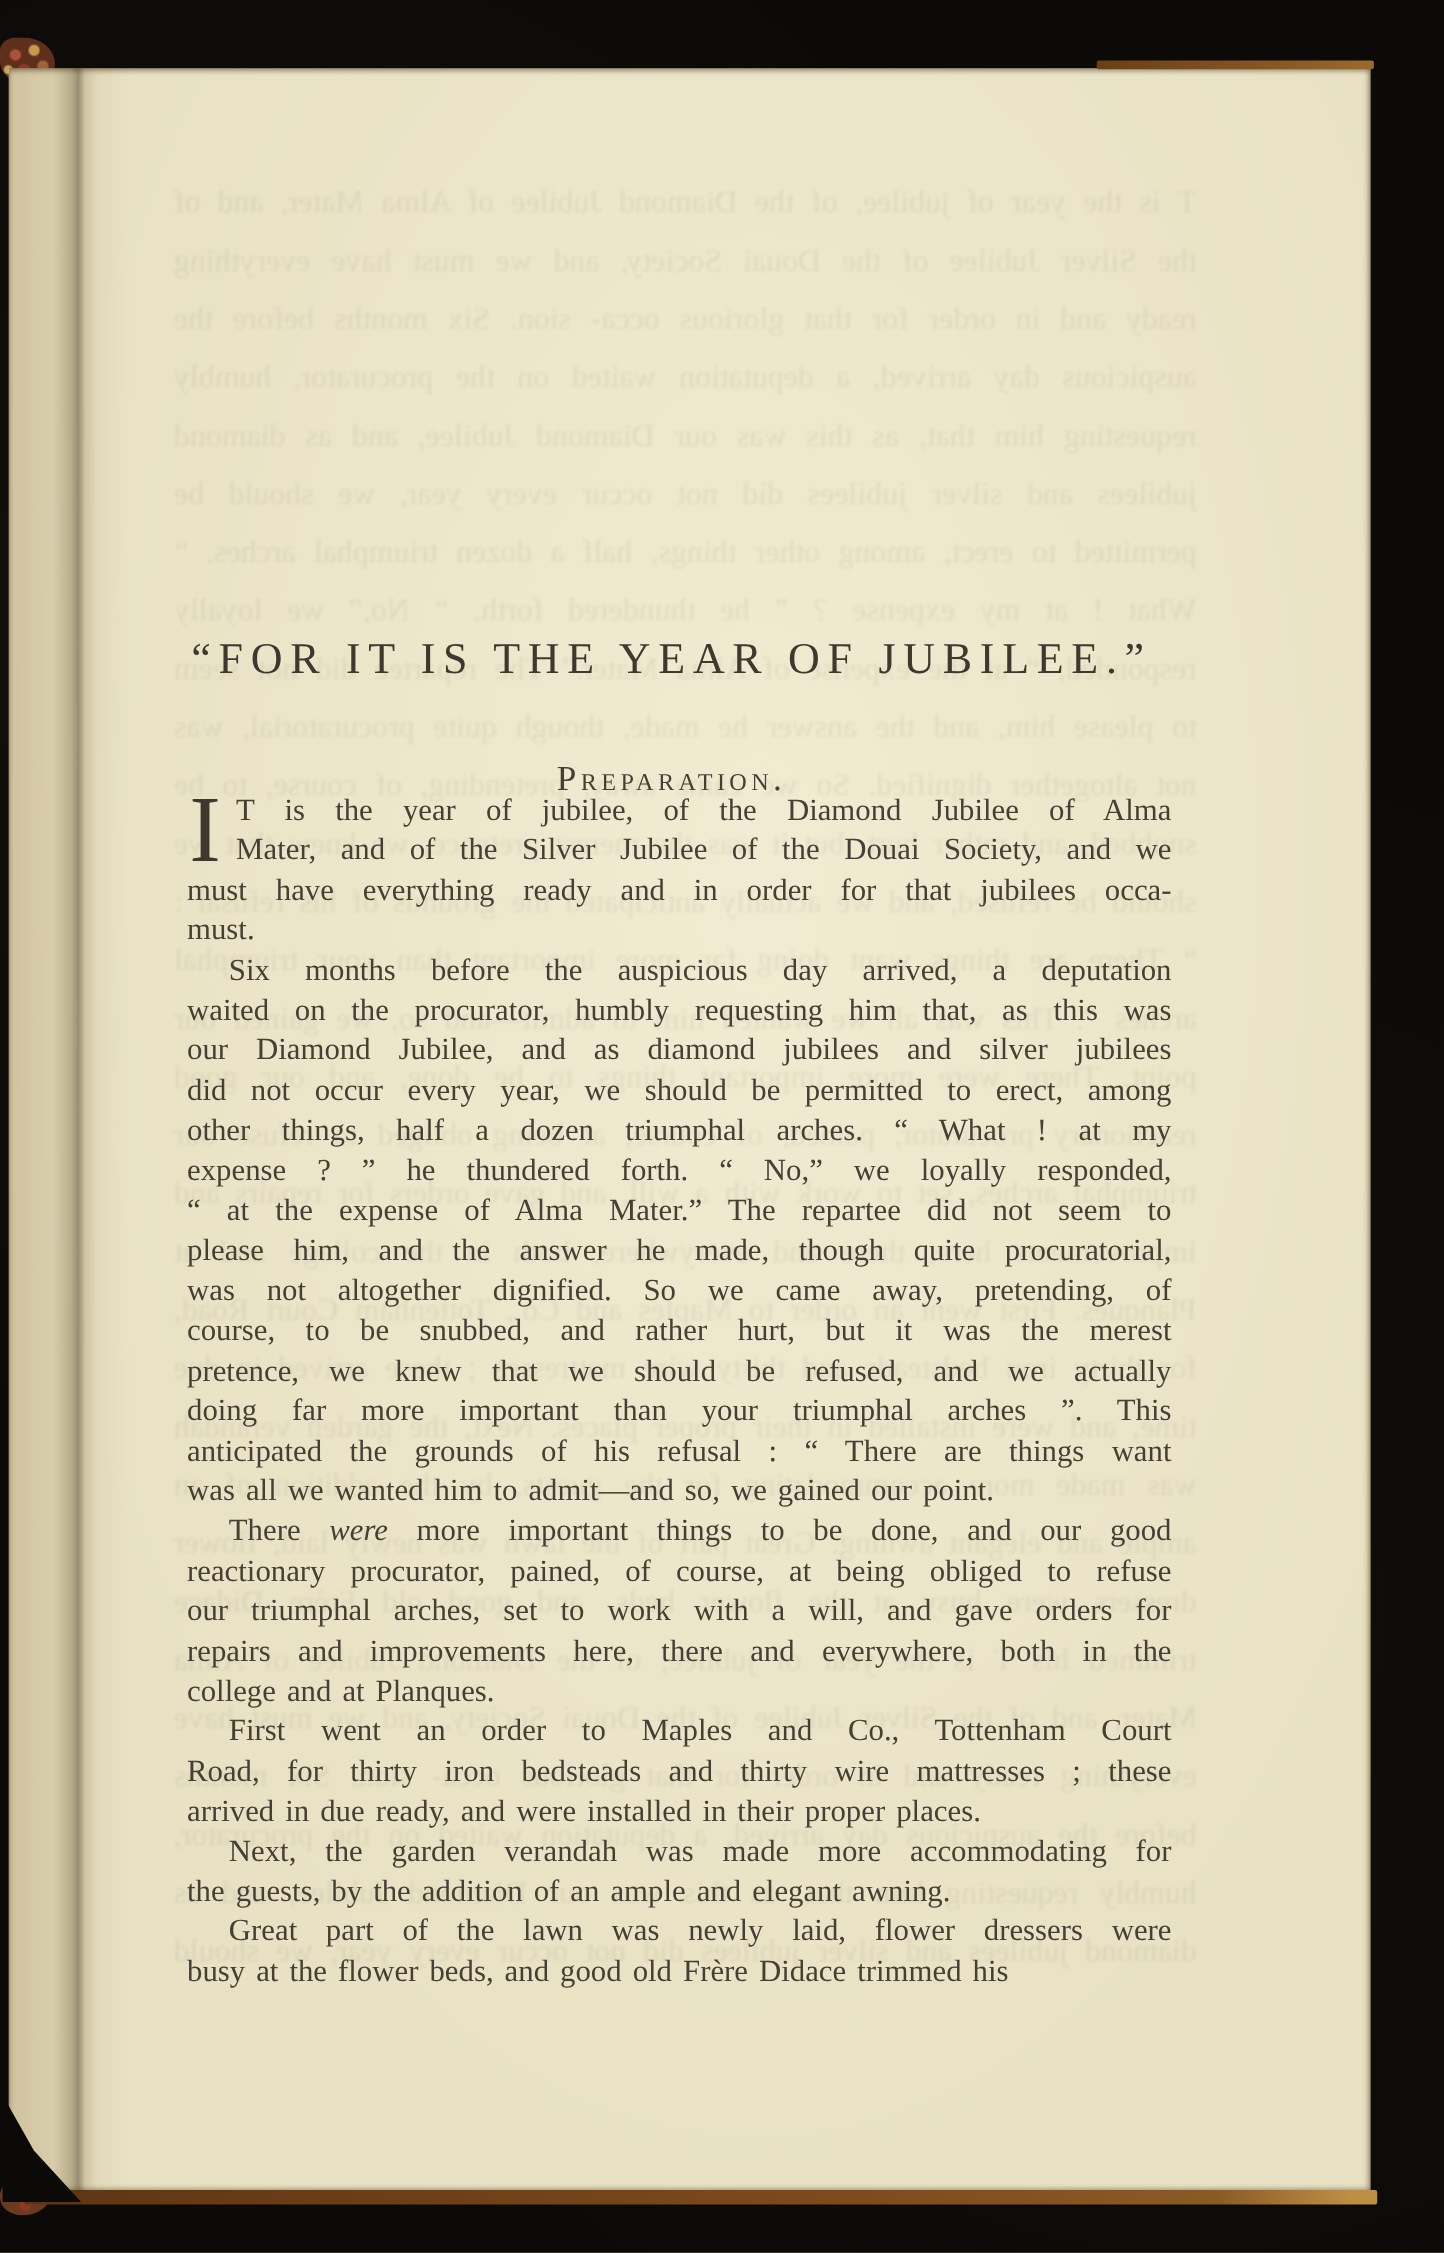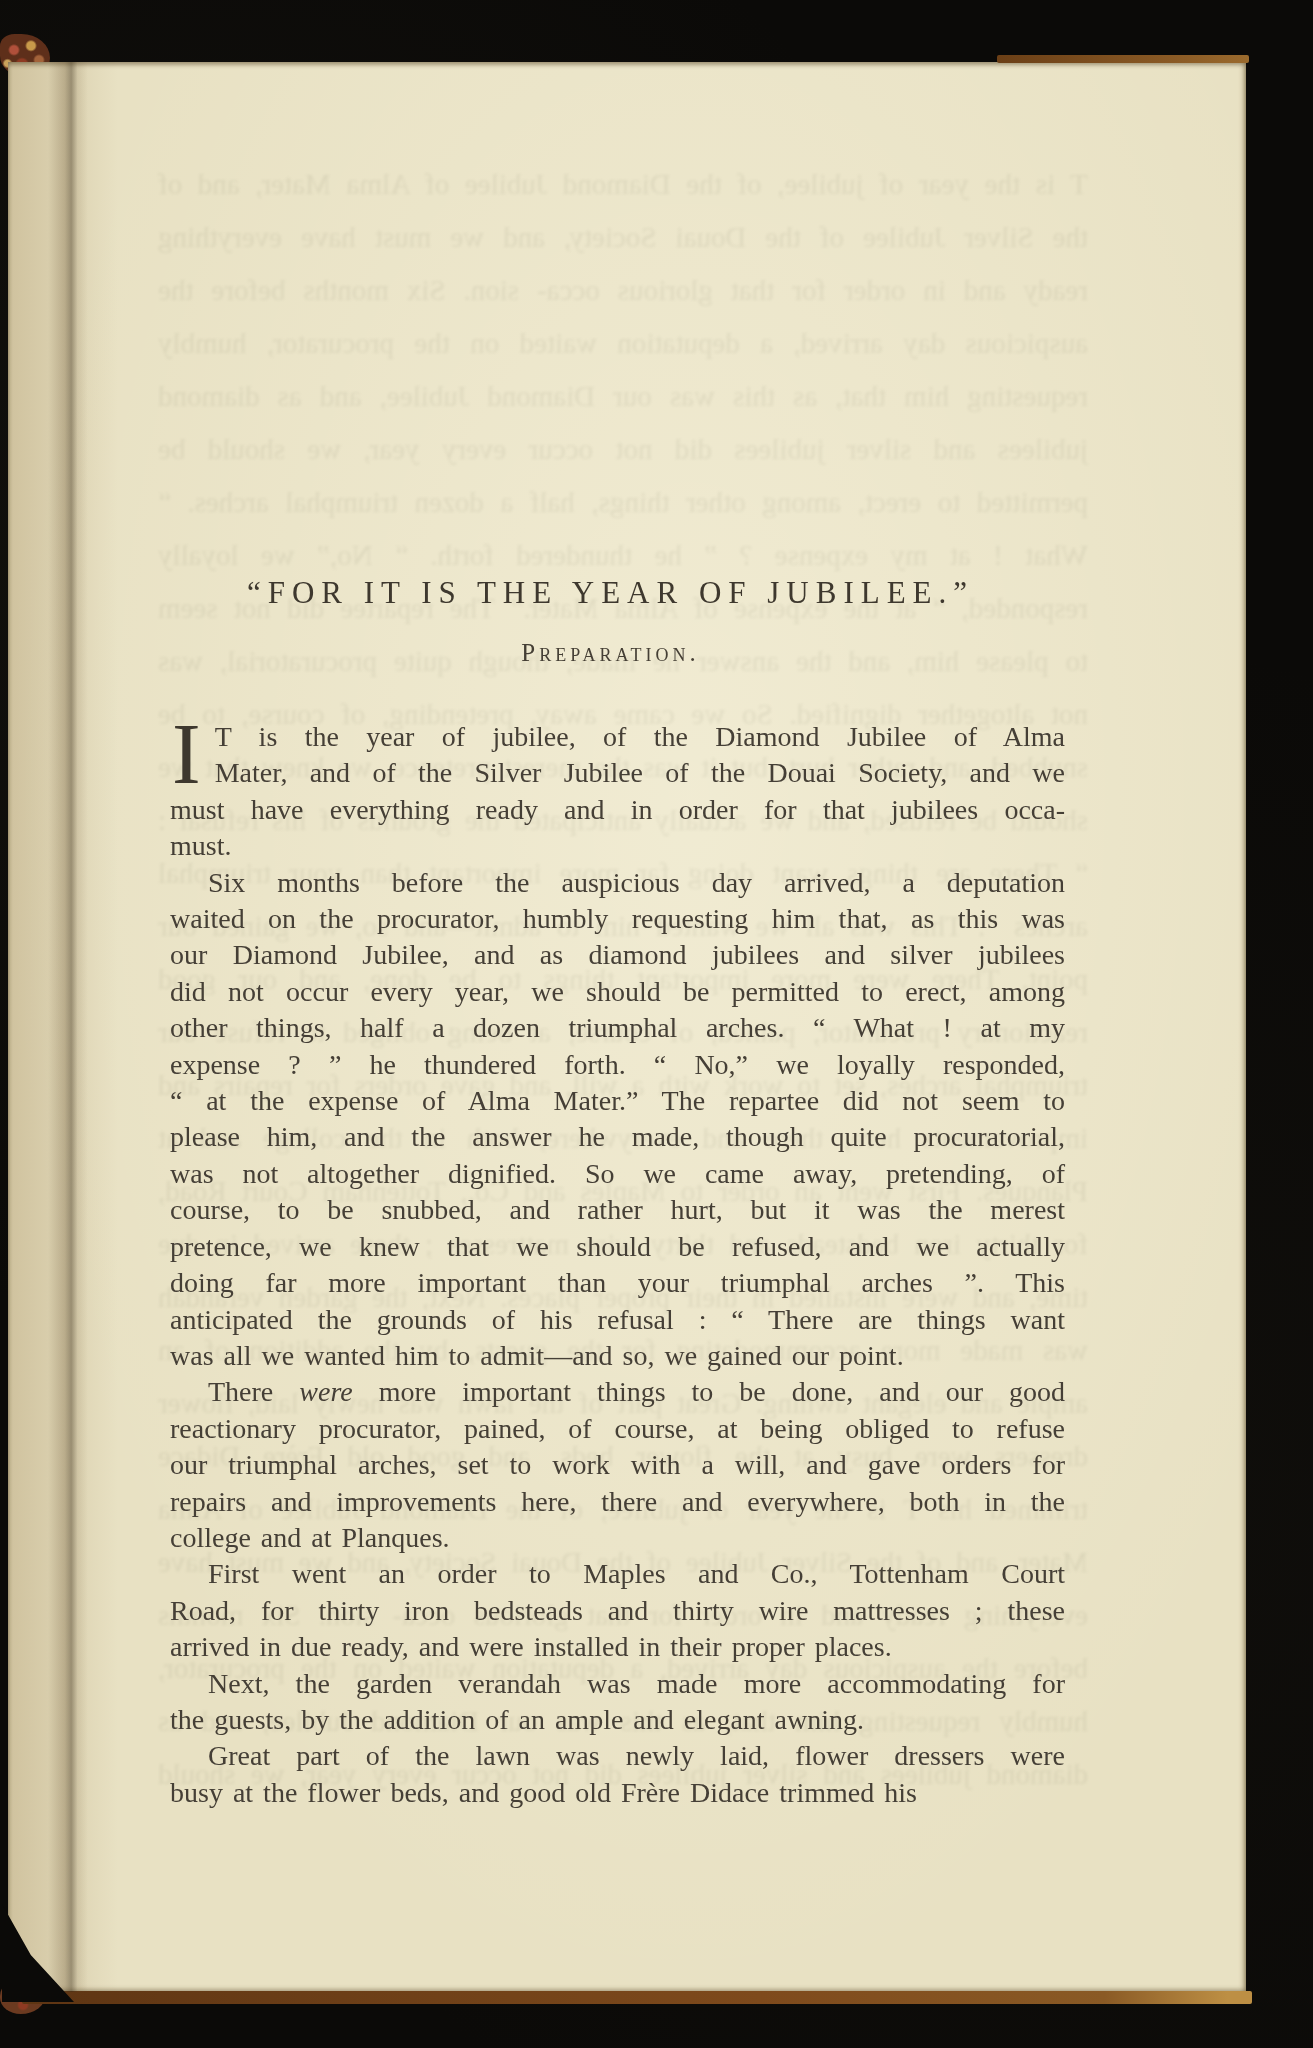--- a/index.html
+++ b/index.html
@@ -71,26 +71,26 @@
     position:absolute;left:150px;top:96px;width:930px;height:1640px;
     overflow:hidden;
     font-size:29px;line-height:53px;text-align:justify;word-spacing:6px;
     color:#61614a;opacity:.10;filter:blur(1.6px);
     transform:scaleX(-1);
     pointer-events:none;
   }
 
   .title{
     position:absolute;left:150px;width:905px;top:513px;
-    text-align:center;font-size:31px;letter-spacing:7px;
+    text-align:center;font-size:40px;letter-spacing:7px;
     color:#3e382e;white-space:nowrap;
   }
   .heading{
-    position:absolute;left:150px;width:905px;top:577px;
-    text-align:center;font-size:25px;font-variant:small-caps;
+    position:absolute;left:150px;width:905px;top:627px;
+    text-align:center;font-size:32px;font-variant:small-caps;
     letter-spacing:4px;color:#453f35;
   }
 
   .textcol{
     position:absolute;left:162px;top:657px;width:895px;
     font-size:28px;line-height:36.4px;color:#453f36;word-spacing:3px;
   }
   .para{margin:0;}
   .line{text-align:justify;text-align-last:justify;}
   .line.endp{text-align:left;text-align-last:left;}

